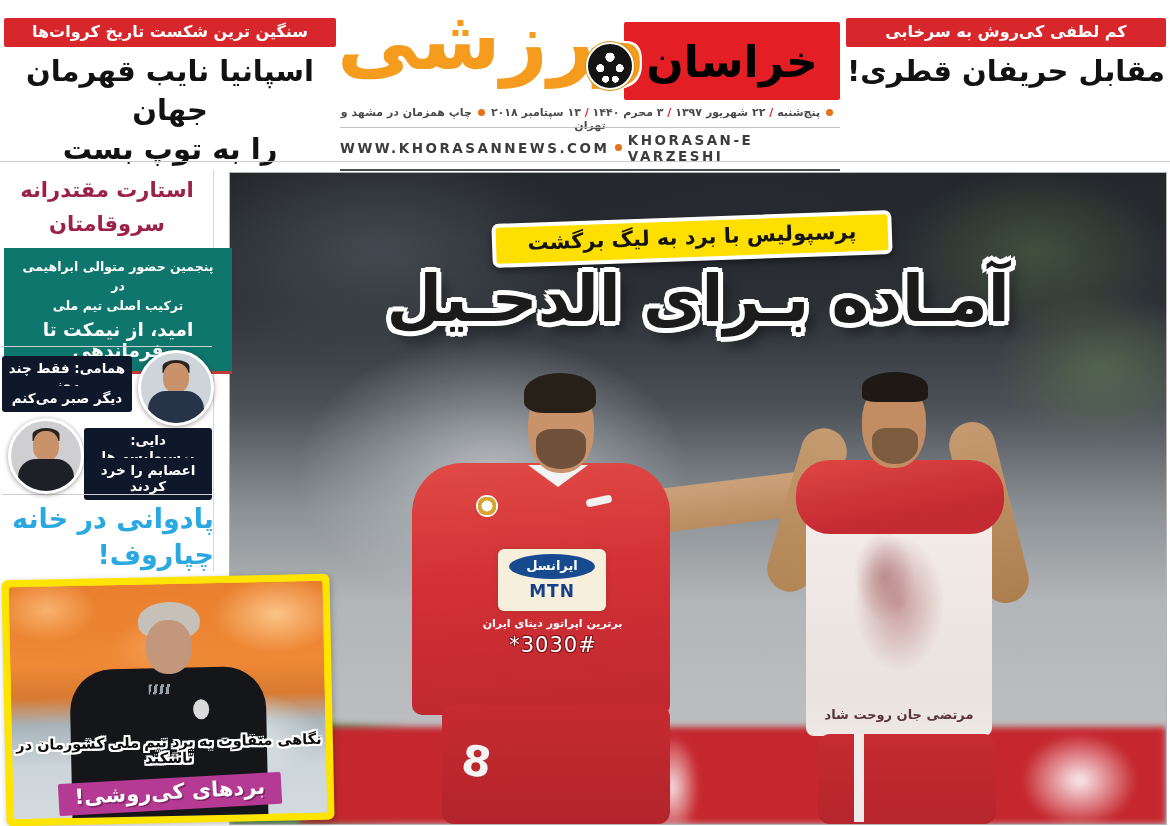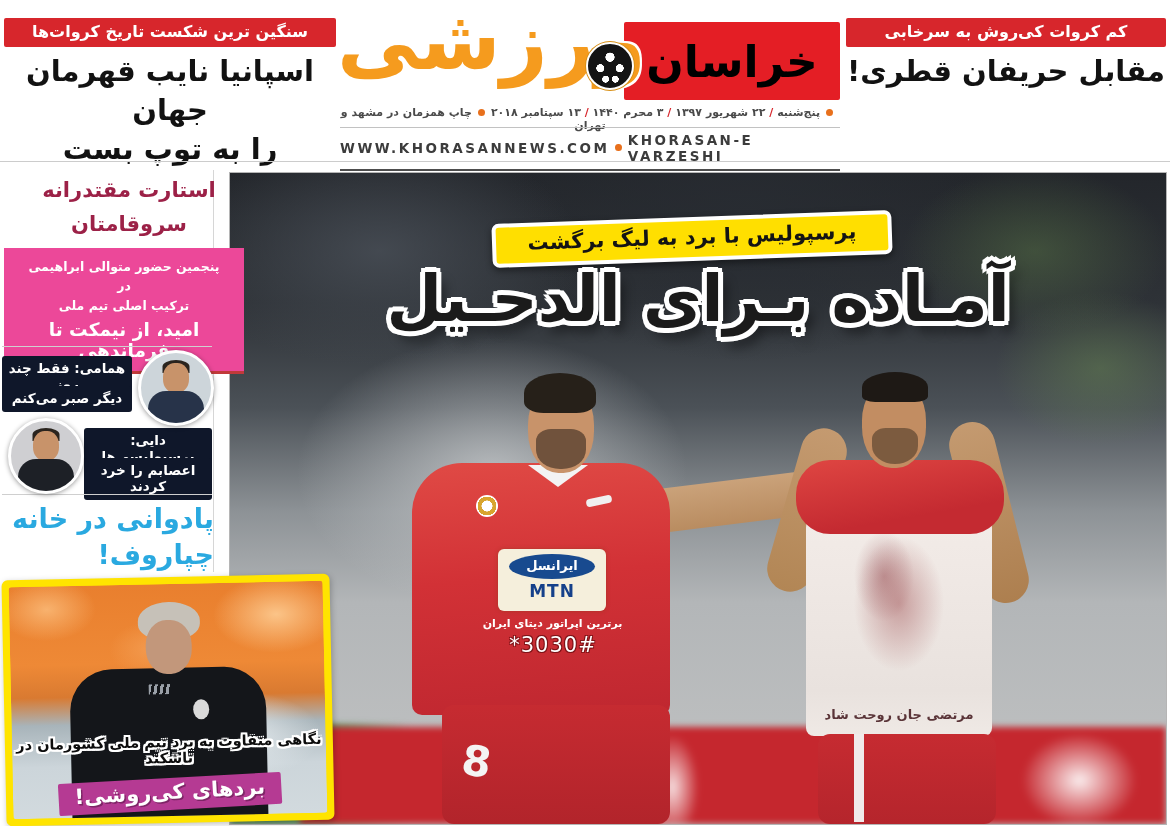--- a/index.html
+++ b/index.html
@@ -33,23 +33,23 @@
   .dot{display:inline-block;width:7px;height:7px;border-radius:50%;background:#e8701c;
        margin:0 6px 1px;vertical-align:middle;}
   .urlline{position:absolute;top:127px;width:100%;border-top:1px solid #c2c2c2;
            border-bottom:2px solid #4d4d4d;padding:4px 0 5px;display:flex;
            justify-content:space-between;align-items:center;direction:ltr;
            font-weight:bold;letter-spacing:2.5px;font-size:13.5px;color:#3c3c3c;}
   .header-rule{position:absolute;left:0;top:161px;width:1170px;height:1px;background:#cccccc;}
   
   .sb-vline{position:absolute;left:213px;top:170px;width:1px;height:402px;background:#d6d6d6;}
   .sb-story1{position:absolute;left:0;top:174px;width:214px;text-align:center;
-             color:#9c2147;font-weight:bold;font-size:21px;line-height:1.6;padding-left:22px;}
-  .sb-green{position:absolute;left:4px;top:248px;width:204px;background:#ec4899;color:#fff;
-            text-align:center;padding:9px 18px 10px;border-bottom:3px solid #c03a3a;}
+             color:#9c2147;font-weight:bold;font-size:21px;line-height:1.6;}
+  .sb-green{position:absolute;left:4px;top:248px;width:204px;background:#0f766e;color:#fff;
+            text-align:center;padding:9px 12px 10px;border-bottom:3px solid #c03a3a;}
   .sb-green .sub{font-size:12.5px;font-weight:bold;line-height:1.55;}
   .sb-green .ttl{font-size:18.5px;font-weight:bold;margin-top:4px;}
   .sb-div{position:absolute;left:2px;width:210px;height:1px;background:#cfcfcf;}
   .q-strip{position:absolute;background:#0f172a;color:#fff;font-weight:bold;font-size:13.5px;
            text-align:center;border-radius:3px;padding:4px 4px 6px;}
   .avatar{position:absolute;width:70px;height:70px;border-radius:50%;border:3px solid #fff;
           box-shadow:0 1px 5px rgba(0,0,0,.4);overflow:hidden;z-index:2;}
   .av-head{position:absolute;left:50%;top:10px;transform:translateX(-50%);width:26px;
            height:30px;border-radius:45%;background:#c8936a;}
   .av-hair{position:absolute;left:50%;top:7px;transform:translateX(-50%);width:27px;
@@ -195,21 +195,21 @@
       <span class="dot"></span><span class="dl-slash">پنج‌شنبه</span><span class="dl-slash">۲۲ شهریور ۱۳۹۷</span><span class="dl-slash">۳ محرم ۱۴۴۰</span><span>۱۳ سپتامبر ۲۰۱۸</span><span class="dot"></span><span>چاپ همزمان در مشهد و تهران</span>
     </div>
     <div class="urlline">
       <span>WWW.KHORASANNEWS.COM</span>
       <span class="dot"></span>
       <span>KHORASAN-E VARZESHI</span>
     </div>
   </div>
 
   <div class="head-right rtl">
-    <div class="kicker-bar">کم کروات کی‌روش به سرخابی</div>
+    <div class="kicker-bar">کم لطفی کی‌روش به سرخابی</div>
     <div class="head-hl">
       <div>مقابل حریفان قطری!</div>
     </div>
   </div>
 
   <div class="header-rule"></div>
 
   <div class="photo">
     <div class="ph-bg"></div>
     <div class="ph-pitch"></div>

